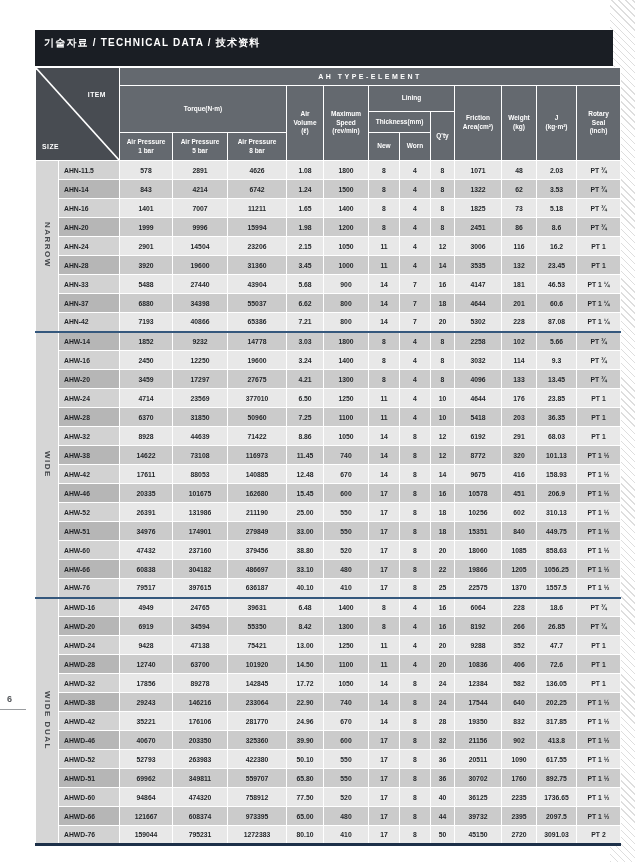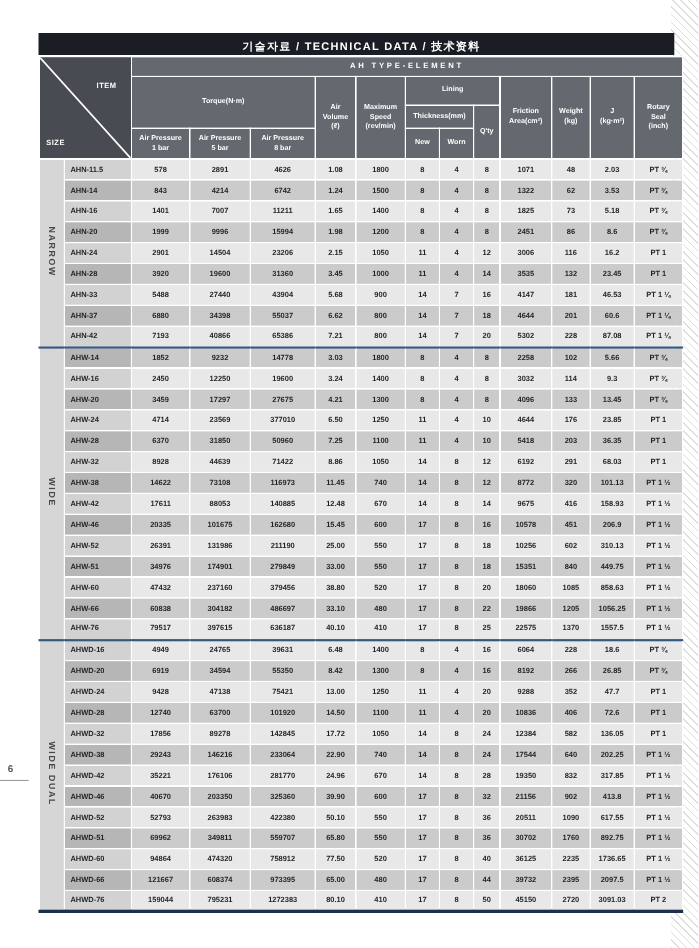--- a/index.html
+++ b/index.html
@@ -9,22 +9,22 @@
     --groupcol:#d6d6d6; --navy:#35587d; --bottom:#1d3049; --ink:#1f2225;
   }
   *{margin:0;padding:0;box-sizing:border-box;}
   body{font-family:"Liberation Sans","DejaVu Sans",sans-serif;background:#fff;}
   .page{position:relative;width:635px;height:862px;background:#ffffff;overflow:hidden;}
   .stripes{position:absolute;top:0;right:0;width:25px;height:862px;
     background:repeating-linear-gradient(45deg,#dedede 0 1px,#ffffff 1px 5px);}
   .pagenum{position:absolute;left:7px;top:694px;font-size:9px;font-weight:bold;color:#55585c;}
   .pagenum-rule{position:absolute;left:0;top:709px;width:26px;height:1px;background:#9a9da0;}
   .doc{position:absolute;left:35px;top:30px;width:578px;}
-  .title-bar{height:20px;background:var(--titlebar);color:#fff;font-size:10px;font-weight:bold;
-    line-height:26px;padding-left:9px;letter-spacing:1.2px;text-align:center;}
+  .title-bar{height:36px;background:var(--titlebar);color:#fff;font-size:10px;font-weight:bold;
+    line-height:26px;padding-left:9px;letter-spacing:1.2px;}
   table{border-collapse:collapse;table-layout:fixed;width:578px;margin-top:1px;
     border-bottom:3px solid var(--bottom);}
   th,td{border:1px solid #ffffff;overflow:hidden;}
   thead th{background:var(--header);color:#fff;font-size:6.5px;font-weight:bold;
     text-align:center;vertical-align:middle;white-space:pre-line;line-height:1.35;}
   th.type-h{height:18px;font-size:7px;letter-spacing:2.5px;}
   tr.h-b th{height:26px;}
   tr.h-c th{height:21px;}
   tr.h-d th{height:28px;}
   th.corner{background:var(--corner);position:relative;padding:0;}

